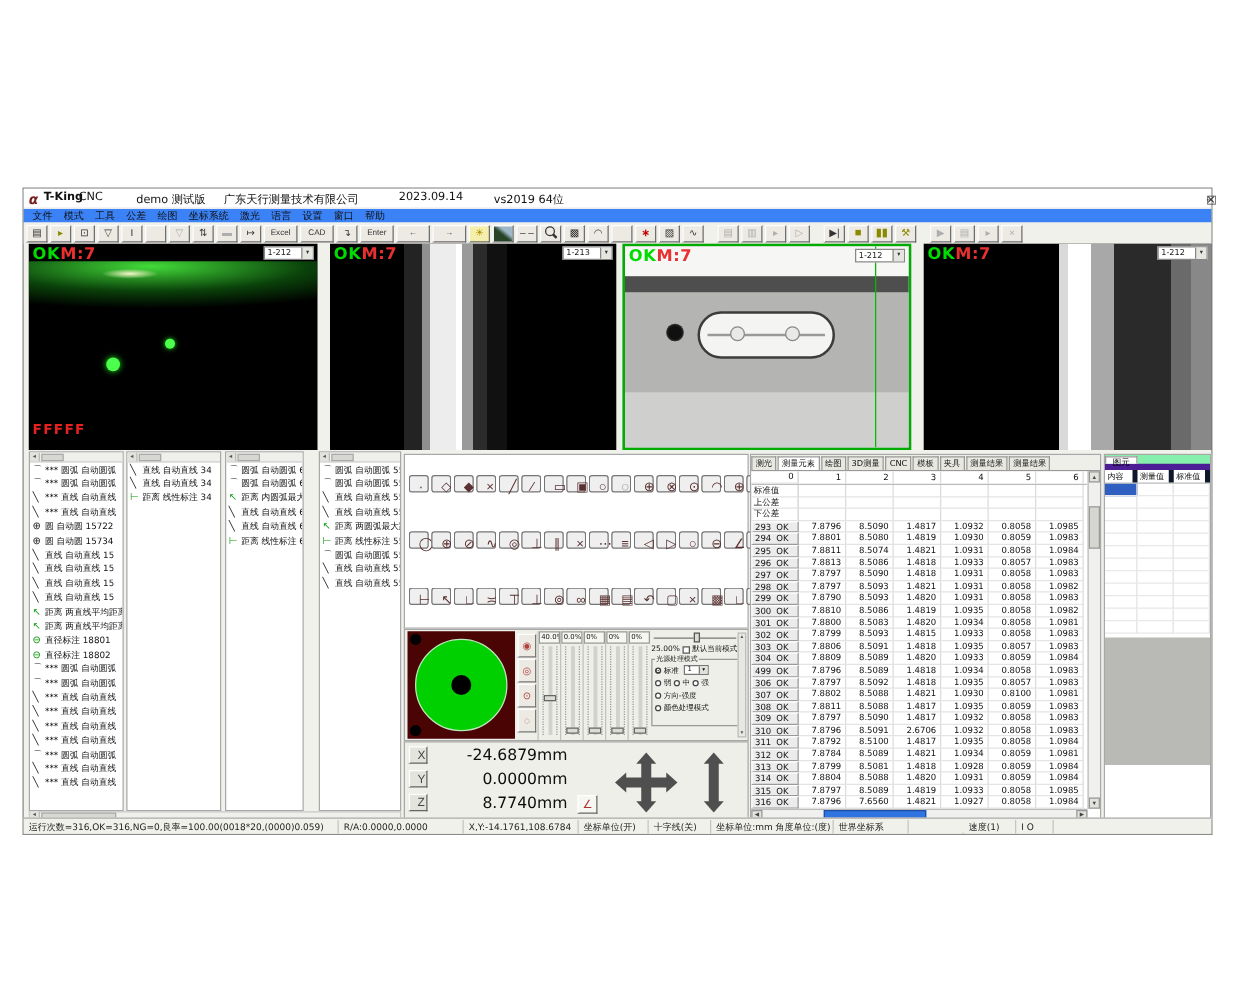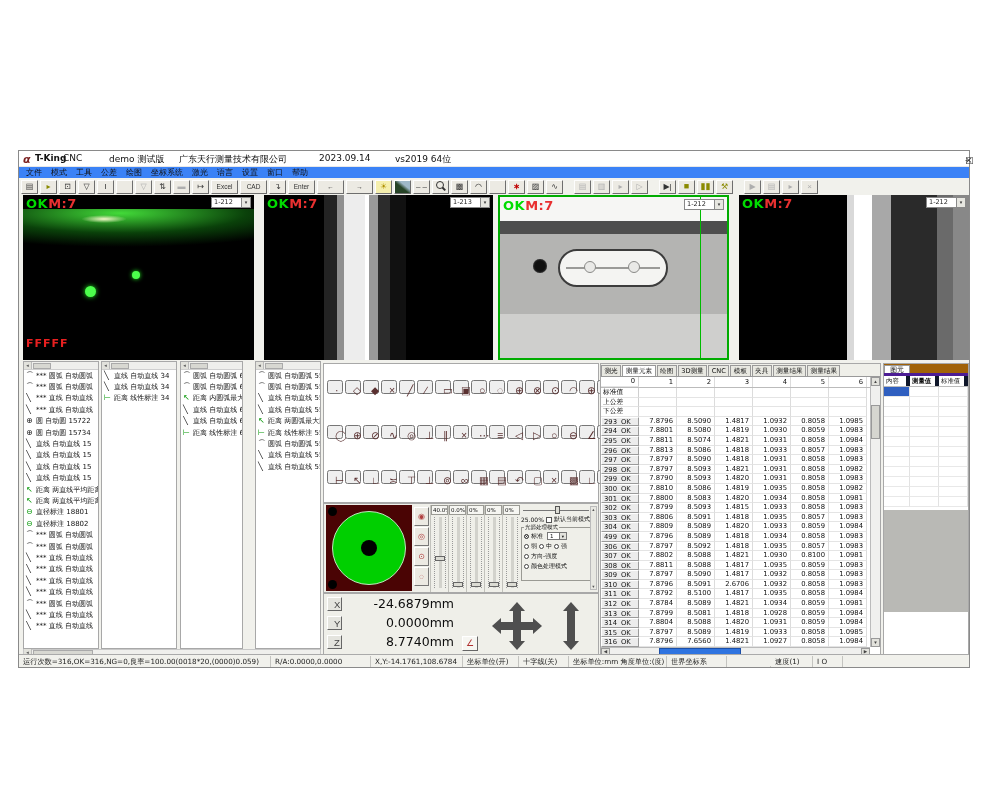--- a/index.html
+++ b/index.html
@@ -160,21 +160,21 @@
   .t-vscroll .arr{position:absolute;left:0;width:9px;height:9px;background:#e2e2dc;border:1px solid #999;font-size:4.5px;line-height:7px;text-align:center;color:#444;padding:0;}
   .t-vscroll .arr.up{top:0;} .t-vscroll .arr.dn{bottom:0;}
   .t-vthumb{position:absolute;left:0;top:28px;width:9px;height:34px;background:#d6d6d0;border:1px solid #999;}
   .t-hscroll{position:absolute;left:0;right:10px;bottom:0;height:8px;background:#f0f0ee;border-top:1px solid #bbb;}
   .t-hscroll .arr{position:absolute;top:0;width:9px;height:7px;background:#e2e2dc;border:1px solid #999;font-size:4.5px;line-height:5px;text-align:center;color:#444;padding:0;}
   .t-hscroll .arr.lt{left:0;} .t-hscroll .arr.rt{right:0;}
   .t-hthumb{position:absolute;left:58px;top:0;width:82px;height:7px;background:#2f74e0;border:1px solid #1c4fa8;}
 
   
   .rpanel{position:absolute;left:864px;top:212px;width:86px;height:293px;background:#fff;border:1px solid #a8a8a8;}
-  .rp-tabs{height:12px;background:#a16207;border-bottom:3px solid #4c1d95;display:flex;padding-top:1px;}
+  .rp-tabs{height:12px;background:#86efac;border-bottom:5px solid #4c1d95;display:flex;padding-top:1px;}
   .rp-tab{width:26px;font-size:6.8px;line-height:9px;text-align:center;background:#fff;border:1px solid #999;border-bottom:none;}
   .rp-hrow{display:flex;height:11px;border-bottom:1px solid #bbb;font-size:6.4px;}
   .rp-hcell{flex:none;border-right:4px solid #0f172a;padding-left:2px;line-height:10px;color:#111;overflow:hidden;}
   .rp-row{display:flex;height:10px;}
   .rp-cell{flex:none;border-right:1px solid #e2e2e2;border-bottom:1px solid #e8e8e8;}
   .rp-sel{background:#2f5fc0;}
   .rp-grey{position:absolute;left:0;right:0;top:146px;height:102px;background:#b9b9b5;}
 
   
   .statusbar{position:absolute;left:0;right:0;bottom:0;height:13px;background:#f1f1ec;border-top:1px solid #aaa;display:flex;align-items:center;font-size:7.2px;color:#222;overflow:hidden;}
@@ -1040,21 +1040,21 @@
         <button class="arr rt">▶</button>
       </div>
     </div>
 
     <div class="rpanel">
       <div class="rp-tabs">
         <span class="rp-tab">图元</span>
       </div>
       <div class="rp-hrow" id="rpHead">
           <span class="rp-hcell" style="width: 26px;">内容</span>
-          <span class="rp-hcell" style="width: 29px; font-weight: bold;">测量值</span>
+          <span class="rp-hcell" style="width: 29px;">测量值</span>
           <span class="rp-hcell" style="width: 29px;">标准值</span>
         </div>
       <div id="rpRows">
           <div class="rp-row">
             <span class="rp-cell rp-sel" style="width: 26px;"></span>
             <span class="rp-cell" style="width: 29px;"></span>
             <span class="rp-cell" style="width: 29px;"></span>
           </div>
           <div class="rp-row">
             <span class="rp-cell" style="width: 26px;"></span>

